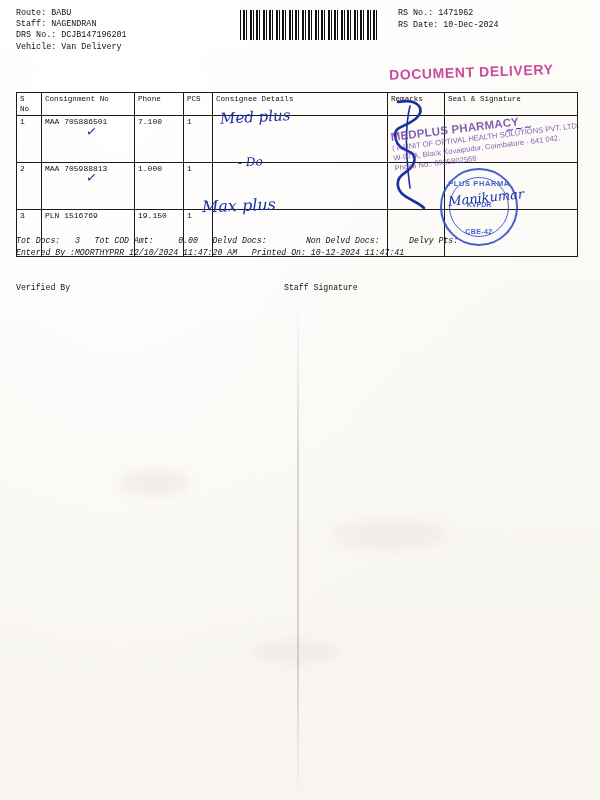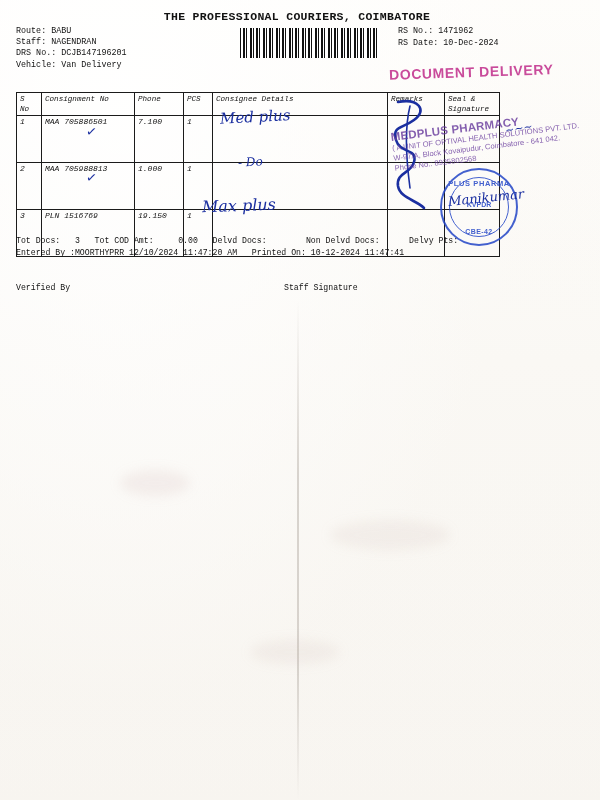--- a/index.html
+++ b/index.html
@@ -117,25 +117,24 @@
     color: #c2338e;
     letter-spacing: 0.6px;
     transform: rotate(-2deg);
     opacity: 0.88;
   }
 
   table.grid {
     position: absolute;
     left: 8px;
     top: 84px;
-    width: 484px;
+    width: 562px;
     border-collapse: collapse;
     font-family: "Liberation Mono", monospace;
     table-layout: fixed;
-    font-style: italic;
   }
   table.grid th, table.grid td {
     border: 1px solid #1b1b1b;
     font-size: 8px;
     font-weight: normal;
     text-align: left;
     padding: 1px 3px;
     vertical-align: top;
   }
   table.grid th {
@@ -160,20 +159,21 @@
     left: 8px;
     top: 227px;
     width: 562px;
     font-family: "Liberation Mono", monospace;
     font-size: 8.2px;
     line-height: 12px;
   }
   .totals .line1, .totals .line2 {
     white-space: pre;
     display: block;
+    font-style: italic;
   }
   .footer {
     position: absolute;
     left: 8px;
     top: 255px;
     width: 562px;
     font-family: "Liberation Mono", monospace;
     font-size: 8.2px;
   }
   .footer .verified { position: absolute; left: 0; top: 0; margin-top: 20px; }
@@ -325,21 +325,20 @@
   }
 </style>
 </head>
 <body>
 
 <div class="paper-tint"></div>
 
 <div class="doc">
   <div class="sheet">
 
-    <div class="title">THE PROFESSIONAL COURIERS, COIMBATORE</div>
 
     <div class="headrow">
       <div class="head-left">
         <div>Route: BABU</div>
         <div>Staff: NAGENDRAN</div>
         <div>DRS No.: DCJB147196201</div>
         <div>Vehicle: Van Delivery</div>
       </div>
 
       <div class="barcode">

